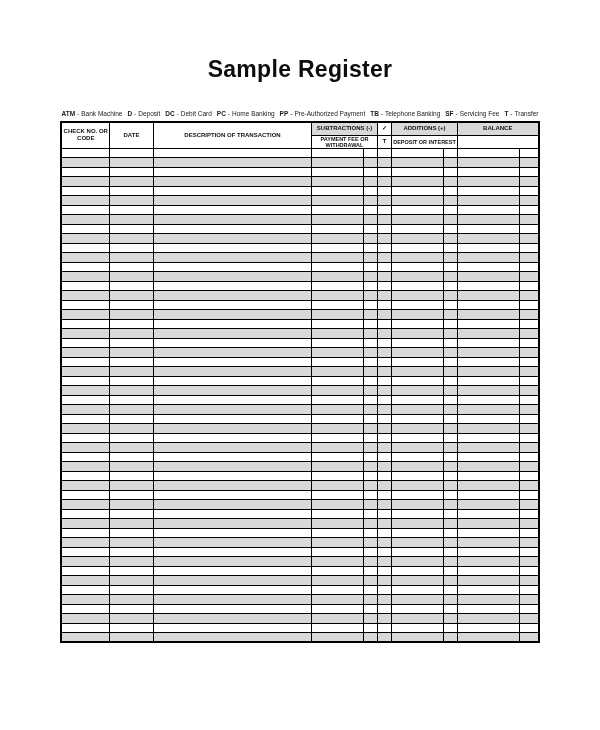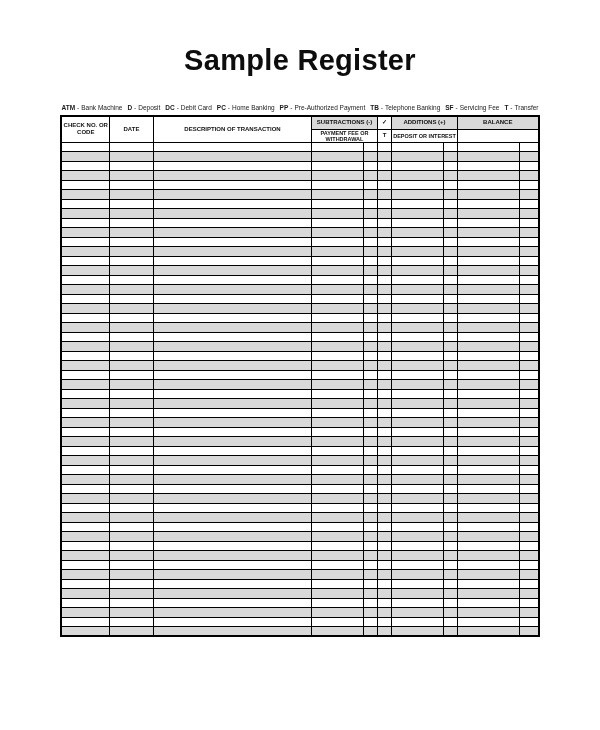--- a/index.html
+++ b/index.html
@@ -7,22 +7,22 @@
     width: 600px; height: 730px;
     background: var(--background, #ffffff);
     font-family: "Liberation Sans", sans-serif;
     color: var(--text, #111111);
     overflow: hidden;
   }
   .page { width: 600px; height: 730px; }
 
   .title {
     text-align: center;
-    margin-top: 44px;
-    font-size: 29px;
+    margin-top: 56px;
+    font-size: 23px;
     font-weight: bold;
     letter-spacing: 0.3px;
     color: #0d0d0d;
   }
 
   .legend {
     width: 477px;
     margin: 27px auto 0 auto;
     display: flex;
     justify-content: space-between;

